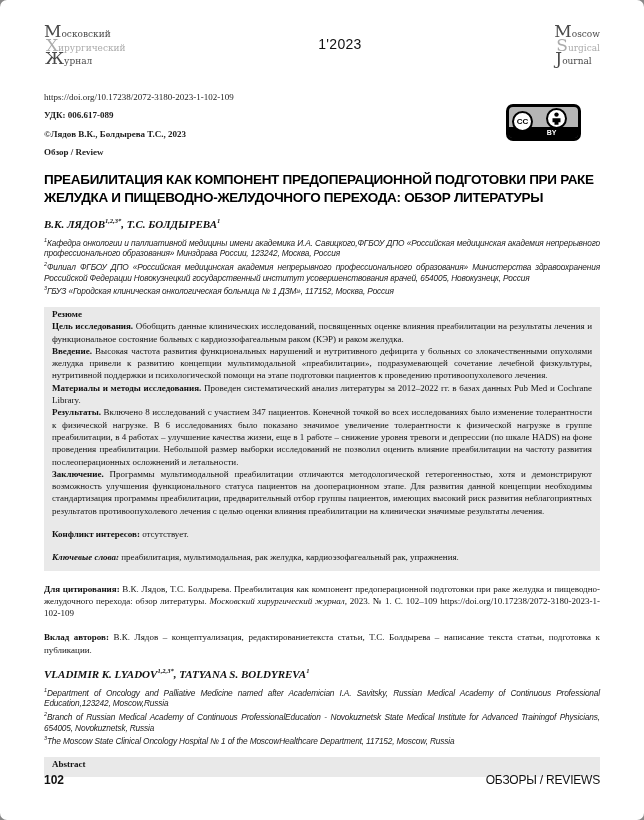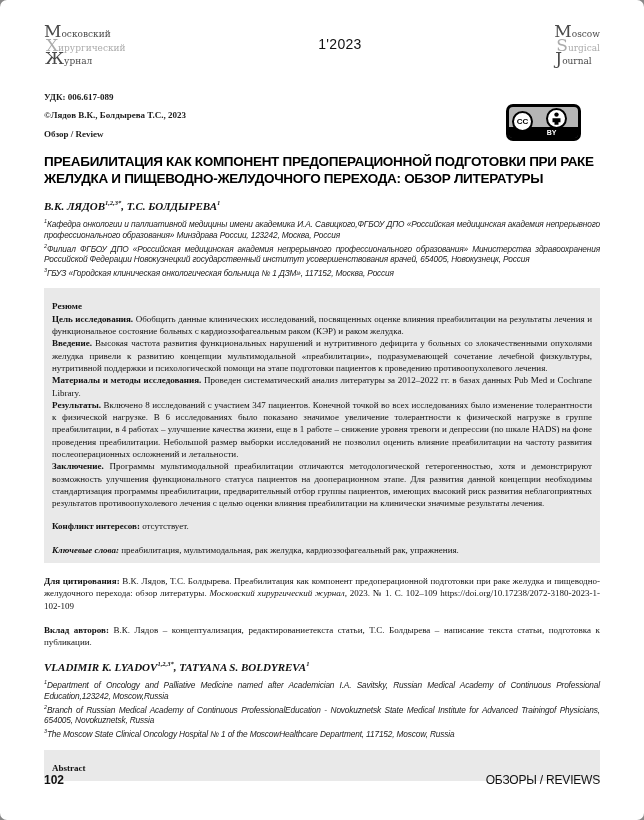--- a/index.html
+++ b/index.html
@@ -56,21 +56,21 @@
   .affils {
     margin:5px 44px 0 44px;
     font-family:"Liberation Sans", sans-serif; font-style:italic;
     font-size:8.3px; line-height:10.8px; letter-spacing:-0.15px; color:#222;
     text-align:justify;
   }
   .affils sup { font-size:5.5px; }
   
   .graybox {
     margin:10px 44px 0 44px; background:#e9e9e9;
-    padding:12px 8px 7px 8px;
+    padding:1px 8px 7px 8px;
     font-size:9px; line-height:12.3px; text-align:justify; color:#111;
   }
   .graybox .heading { font-weight:bold; text-align:left; }
   .graybox p { margin:0; }
   .graybox .spaced { margin-top:11px; }
   .kw-label { font-weight:bold; font-style:italic; }
   
   .citation, .contribution {
     margin:12px 44px 0 44px; font-size:9px; line-height:12.3px; text-align:justify; color:#111;
   }
@@ -98,20 +98,21 @@
     </div>
     <div class="issue">1'2023</div>
     <div class="logo">
       <div class="l1">Moscow</div>
       <div class="l2">Surgical</div>
       <div class="l3">Journal</div>
     </div>
   </div>
 
   <div class="meta">
+    <div>https://doi.org/10.17238/2072-3180-2023-1-102-109</div>
     <div class="bold">УДК: 006.617-089</div>
     <div class="bold">©Лядов В.К., Болдырева Т.С., 2023</div>
     <div class="bold">Обзор / Review</div>
   </div>
 
   <div class="cc-badge">
     <div class="cc-circle cc">CC</div>
     <div class="cc-circle person">
       <svg width="11" height="13" viewBox="0 0 11 13">
         <circle cx="5.5" cy="2.6" r="2.2" fill="#000"></circle>

